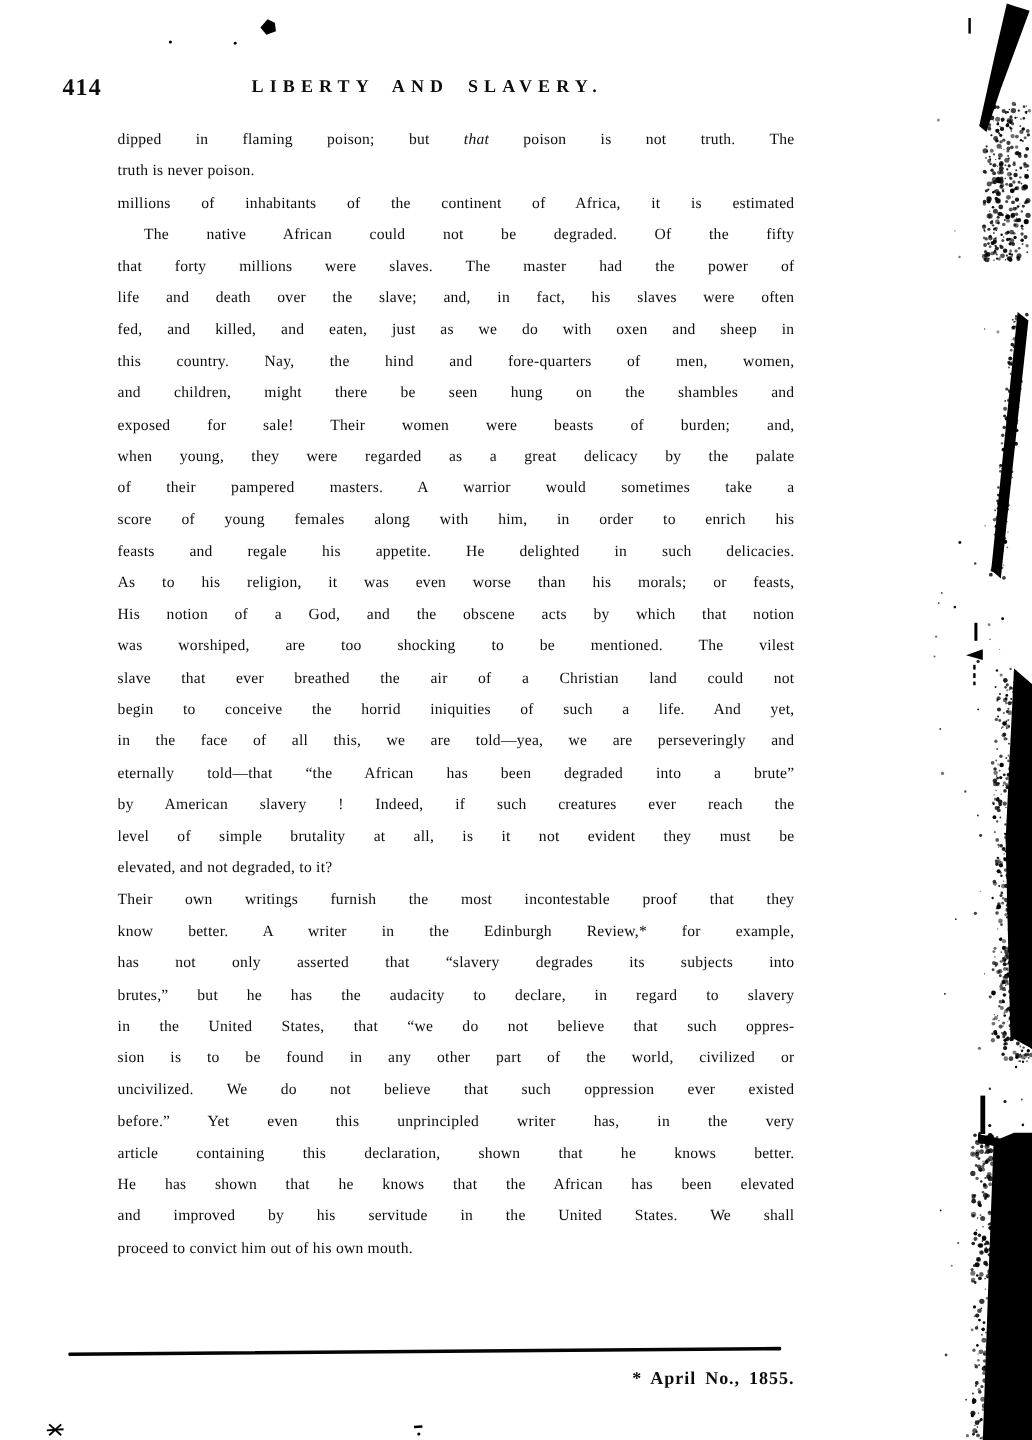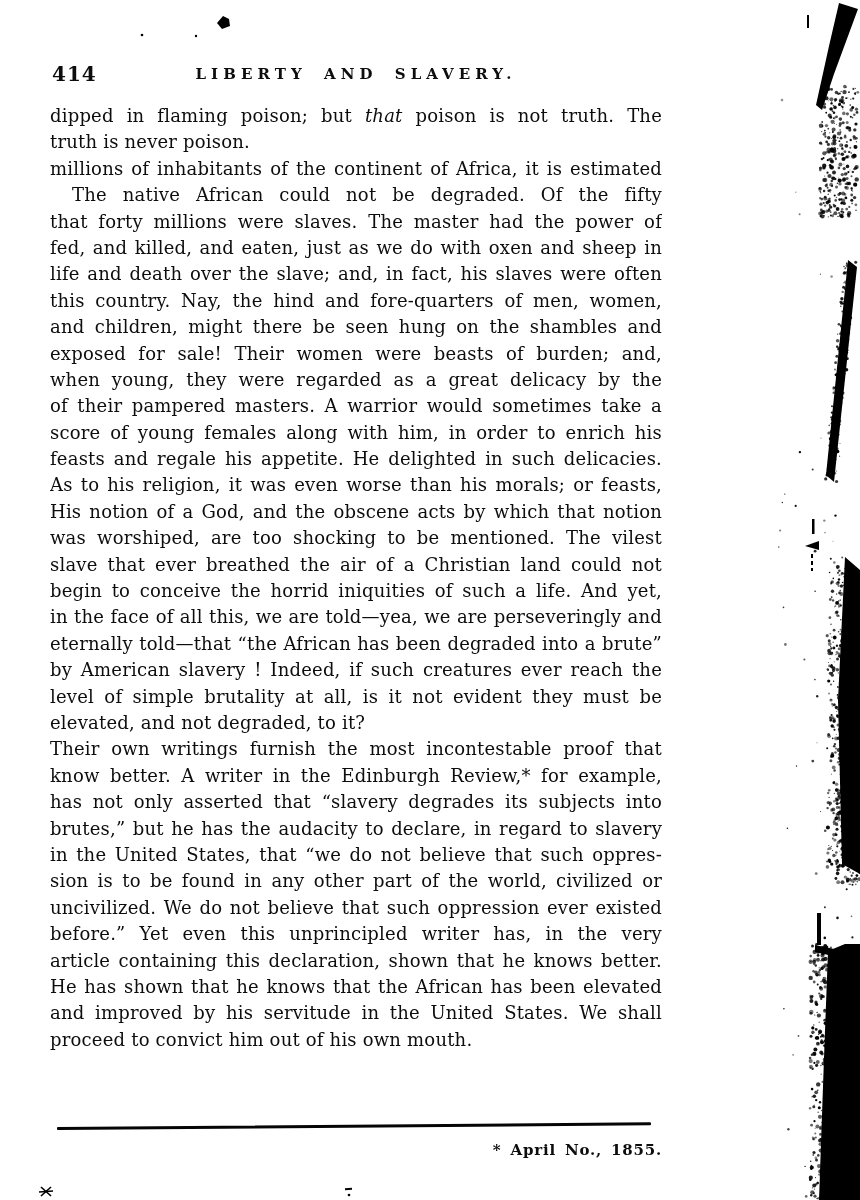--- a/index.html
+++ b/index.html
@@ -1,34 +1,34 @@
 <!DOCTYPE html>
 <html><head>
 <meta charset="utf-8">
 <style>
   html,body{margin:0;padding:0;}
   body{
     width:860px;height:1200px;background:#ffffff;position:relative;
     font-family:"DejaVu Serif", serif;color:#0d0d0d;overflow:hidden;
     -webkit-font-smoothing:antialiased;
   }
-  .page{position:absolute;inset:0;}
+  .page{position:absolute;inset:0;font-family:Liberation Serif, serif;}
   
   .hdr{position:absolute;left:50px;top:60px;width:612px;height:28px;}
   .pgnum{position:absolute;left:2px;top:2px;font-size:20px;font-weight:700;letter-spacing:1px;}
   .rtitle{
     position:absolute;left:0;right:0;top:5px;margin:0;text-align:center;
     font-size:15px;font-weight:700;letter-spacing:0.34em;word-spacing:0.45em;
   }
   
   .bodytext{position:absolute;left:50px;top:103px;width:612px;}
   .para{margin:0;}
   .line{
-    height:26.4px;line-height:26.4px;font-size:18px;
-    text-align:justify;overflow:hidden;letter-spacing:0.2px;
+    height:26.4px;line-height:26.4px;font-size:13px;
+    text-align:justify;overflow:hidden;letter-spacing:0.2px;margin-left:48px;
   }
   .line.just::after{content:"";display:inline-block;width:100%;height:0;}
   .line.indent{text-indent:22px;}
   .line i{font-style:italic;}
   
   .rule{
     position:absolute;left:57px;top:1127px;width:594px;height:2.8px;background:#050505;
     transform:rotate(-0.45deg);transform-origin:left center;border-radius:1px;
   }
   .footnote{
@@ -50,22 +50,22 @@
 
   <main class="bodytext">
       <div class="para">
         <div class="line just">dipped in flaming poison; but <i>that</i> poison is not truth.  The</div>
         <div class="line last">truth is never poison.</div>
       </div>
       <div class="para">
         <div class="line just">millions of inhabitants of the continent of Africa, it is estimated</div>
         <div class="line just indent">The native African could not be degraded.  Of the fifty</div>
         <div class="line just">that forty millions were slaves.  The master had the power of</div>
+        <div class="line just">life and death over the slave; and, in fact, his slaves were often</div>
         <div class="line just">fed, and killed, and eaten, just as we do with oxen and sheep in</div>
-        <div class="line just">life and death over the slave; and, in fact, his slaves were often</div>
         <div class="line just">this country.  Nay, the hind and fore-quarters of men, women,</div>
         <div class="line just">and children, might there be seen hung on the shambles and</div>
         <div class="line just">exposed for sale!  Their women were beasts of burden; and,</div>
         <div class="line just">when young, they were regarded as a great delicacy by the palate</div>
         <div class="line just">of their pampered masters.  A warrior would sometimes take a</div>
         <div class="line just">score of young females along with him, in order to enrich his</div>
         <div class="line just">feasts and regale his appetite.  He delighted in such delicacies.</div>
         <div class="line just">As to his religion, it was even worse than his morals; or feasts,</div>
         <div class="line just">His notion of a God, and the obscene acts by which that notion</div>
         <div class="line just">was worshiped, are too shocking to be mentioned.  The vilest</div>

